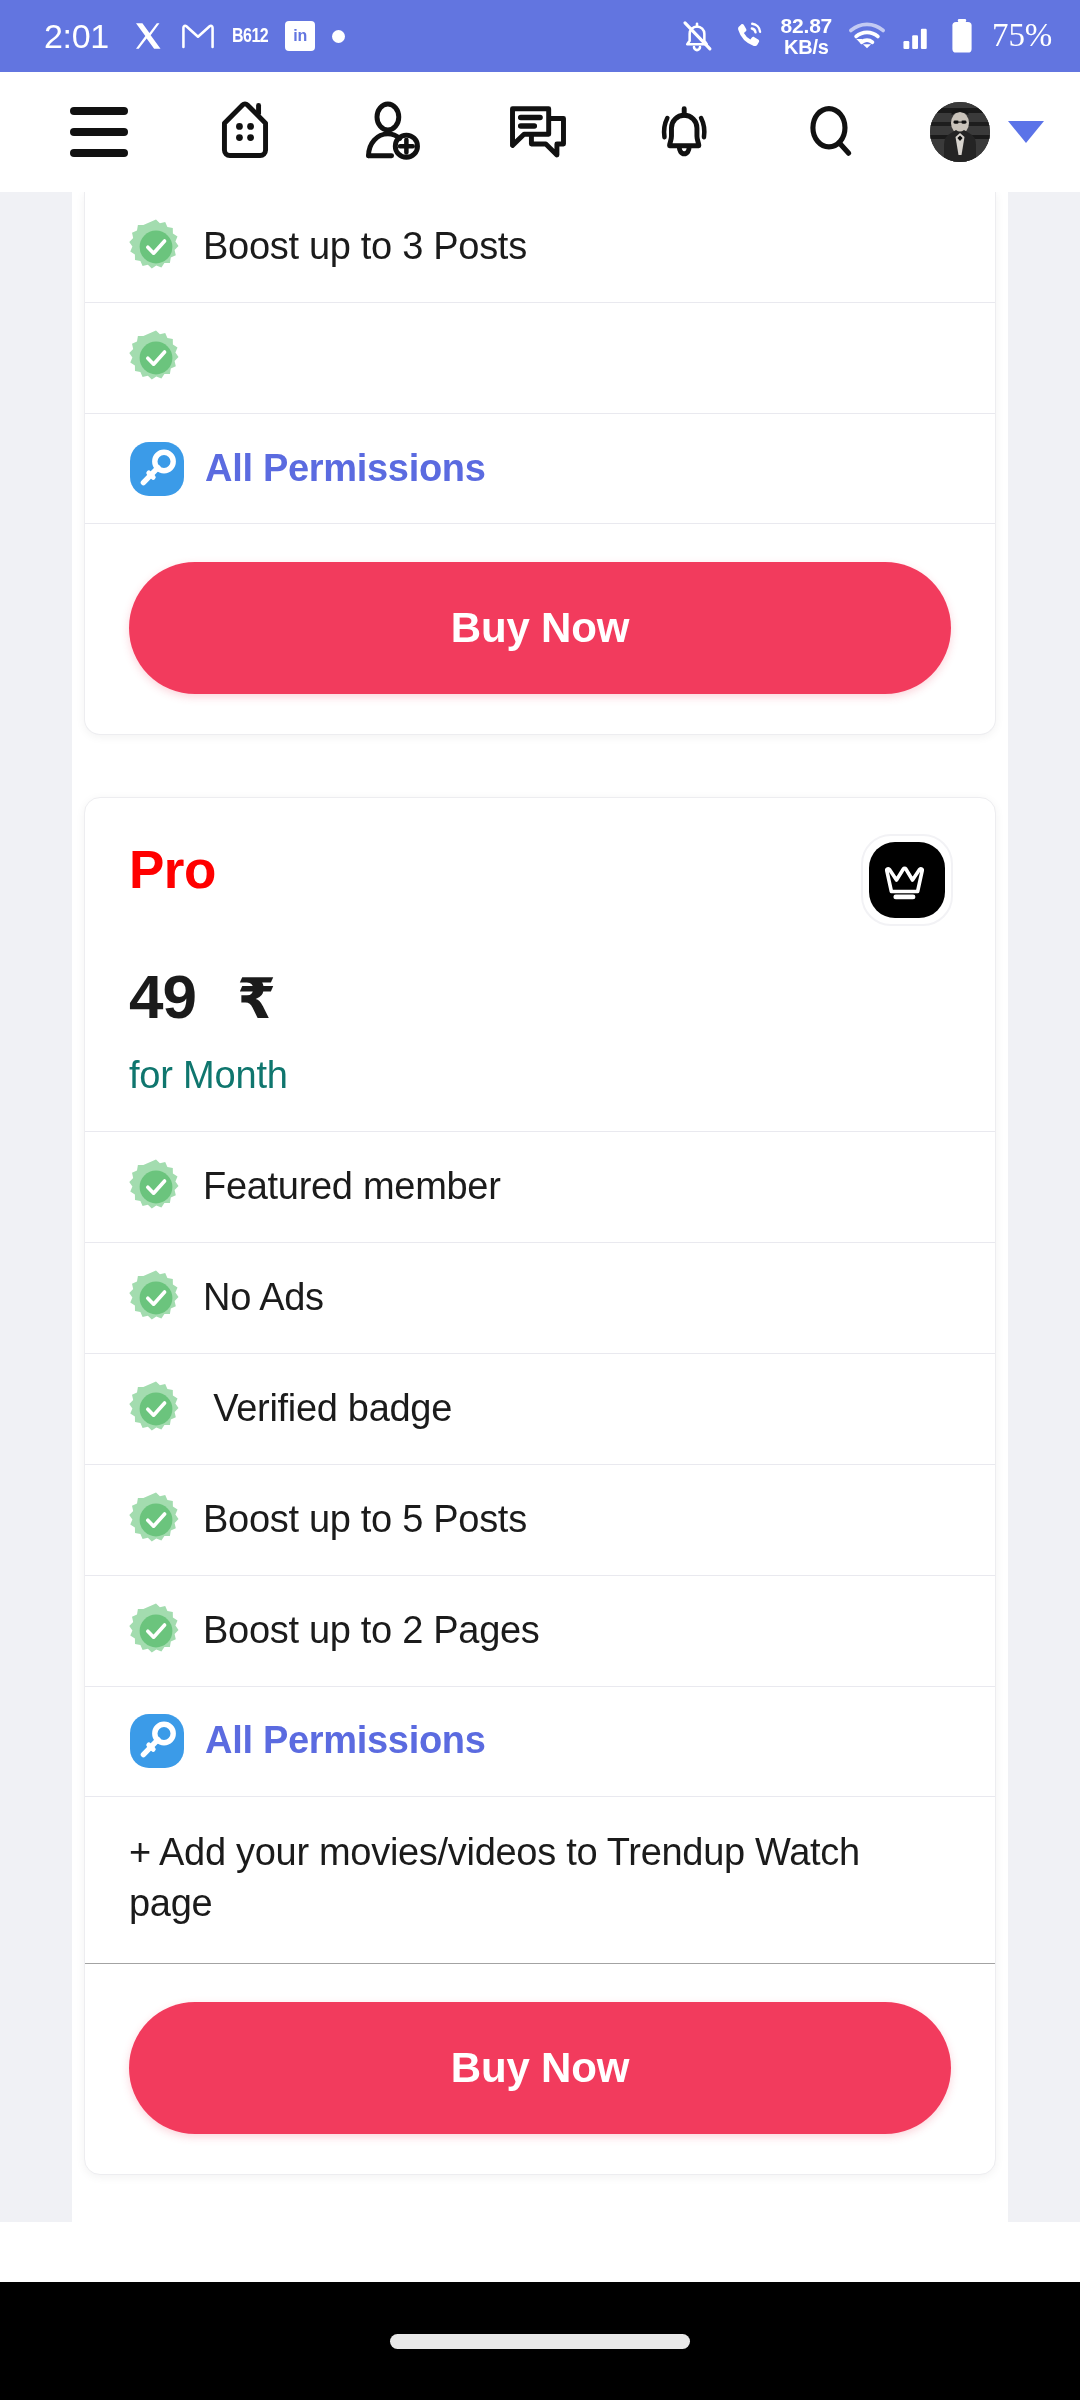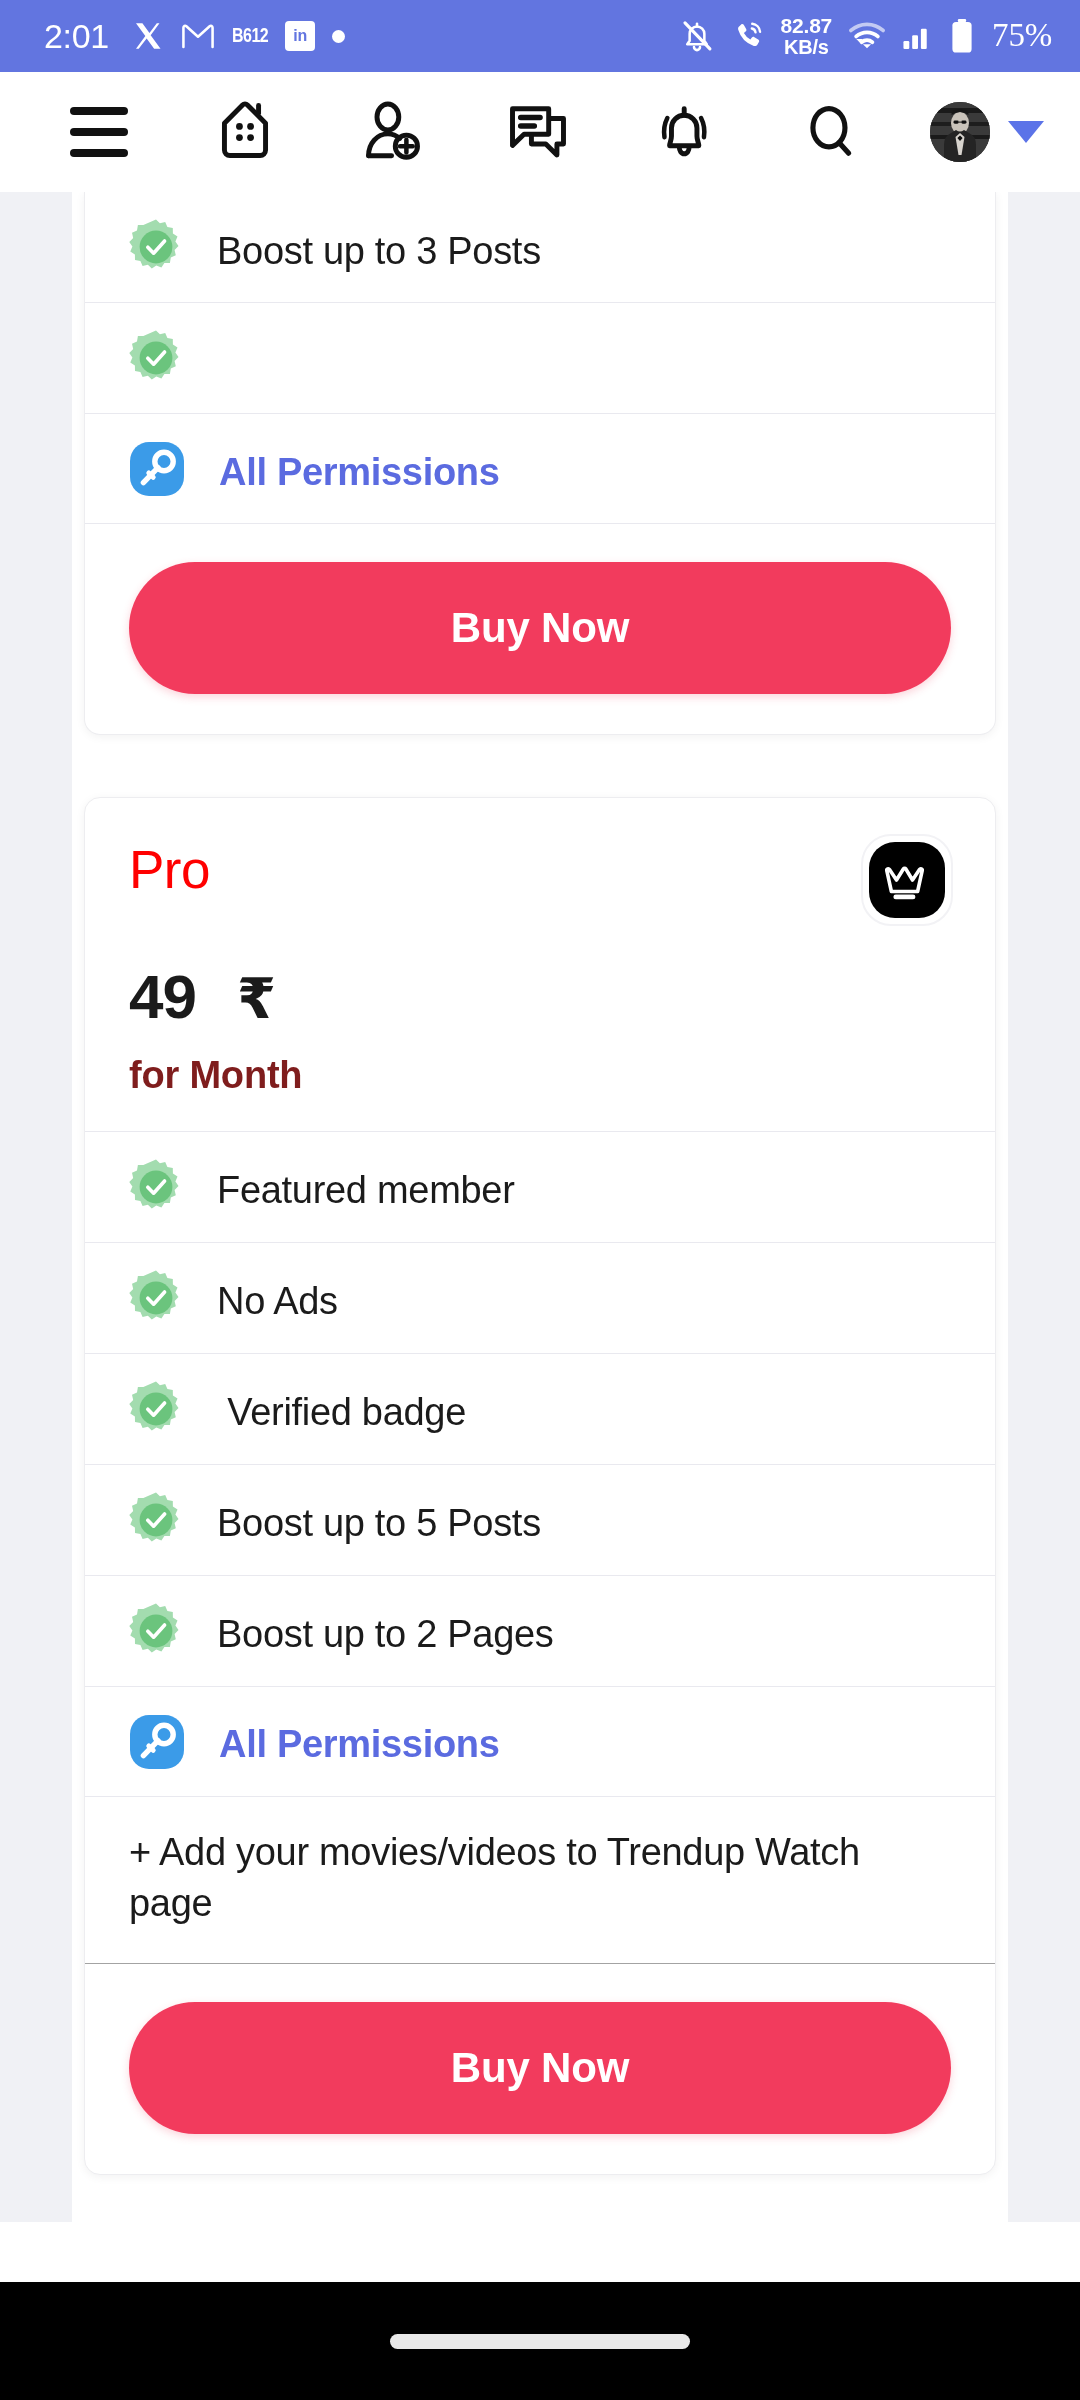--- a/index.html
+++ b/index.html
@@ -147,21 +147,21 @@
     border-top-right-radius: 0;
   }
 
   .card-head {
     padding: 44px 44px 34px 44px;
     position: relative;
     border-bottom: 1px solid #E9E9EF;
   }
   .plan-name {
     font-size: 53px;
-    font-weight: 400;
+    font-weight: 700;
     color: #FF0000;
     letter-spacing: -0.5px;
     line-height: 1.05;
   }
   .plan-badge {
     position: absolute;
     top: 36px; right: 42px;
     width: 92px; height: 92px;
     border-radius: 30px;
     background: #FFFFFF;
@@ -180,29 +180,29 @@
     font-weight: 700;
     color: #1b1b1b;
     letter-spacing: -1px;
     line-height: 1;
     display: flex; align-items: baseline; gap: 41px;
   }
   .price-cur { font-size: 56px; font-weight: 700; }
   .price-period {
     margin-top: 26px;
     font-size: 38px;
-    color: #7f1d1d;
-    font-weight: 700;
+    color: #0f766e;
+    font-weight: 400;
     letter-spacing: -0.2px;
   }
 
   .feature-row {
     display: flex;
-    align-items: flex-end;
-    gap: 34px;
+    align-items: center;
+    gap: 20px;
     padding: 26px 44px;
     min-height: 110px;
     border-bottom: 1px solid #E9E9EF;
   }
   .feature-row:last-child { border-bottom: none; }
   .feature-label {
     font-size: 38px;
     color: #1b1b1b;
     letter-spacing: -0.3px;
     line-height: 1.3;

